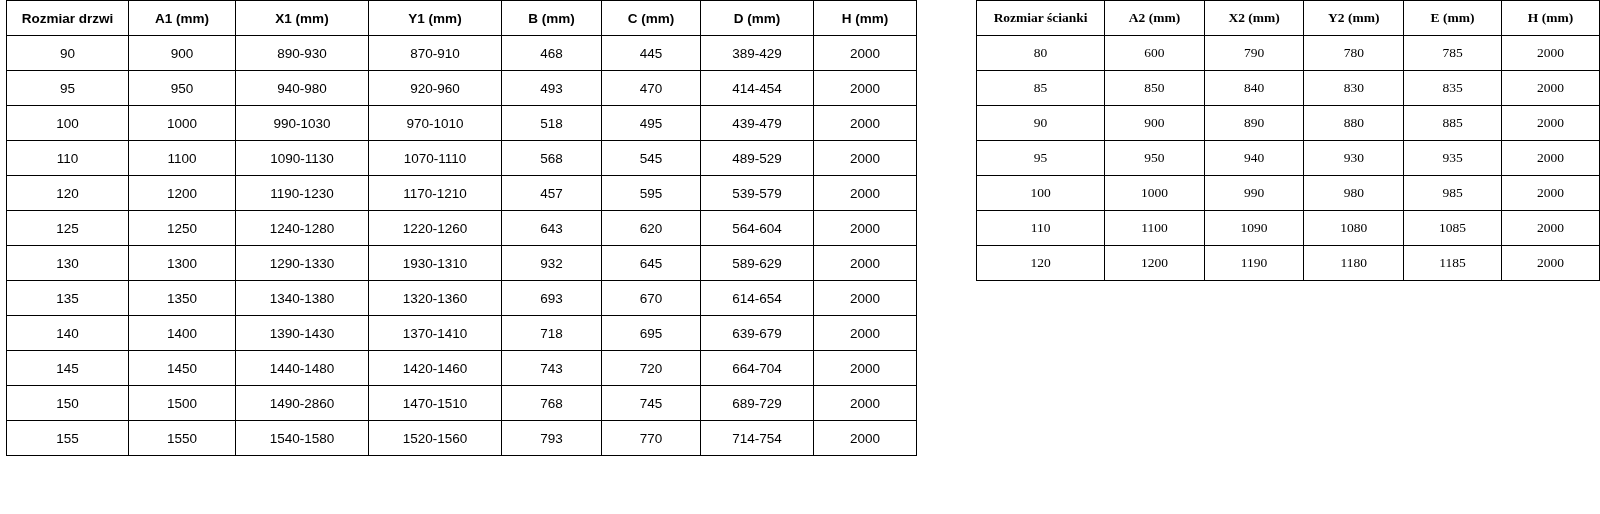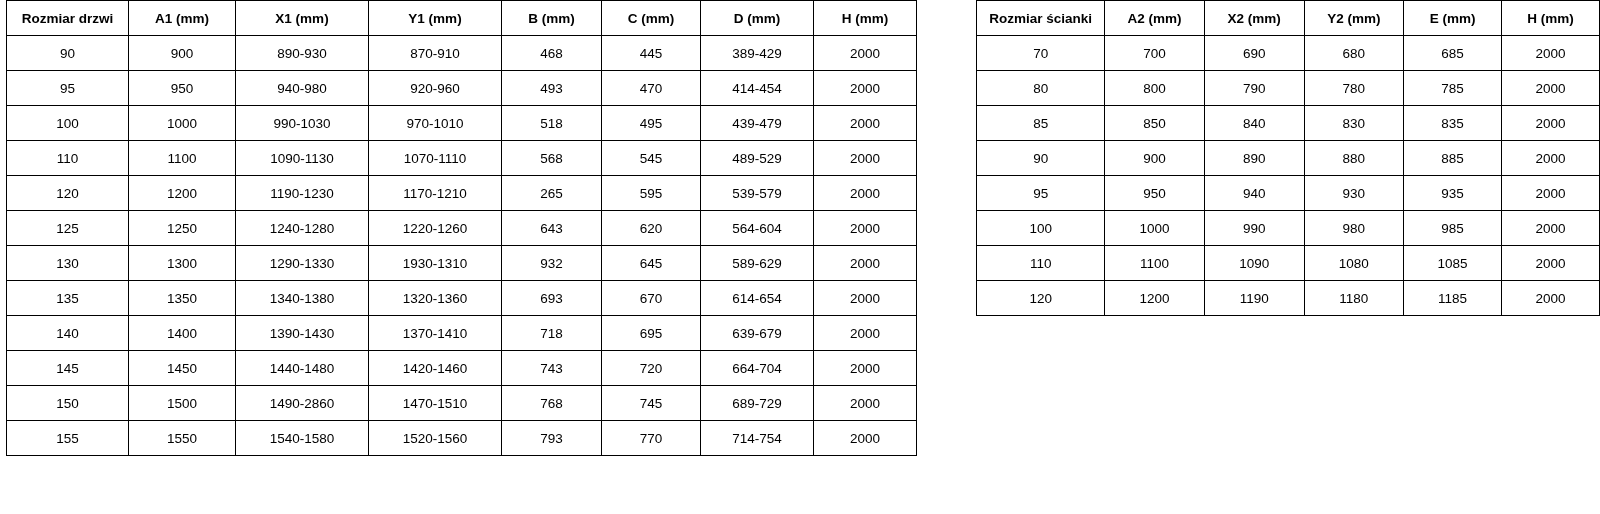--- a/index.html
+++ b/index.html
@@ -17,21 +17,21 @@
   .page {
     position: relative;
     width: 1600px;
     height: 388px;
   }
   .table-wrap {
     position: absolute;
     top: 0;
   }
   #doors-wrap { left: 6px; }
-  #walls-wrap { left: 976px; }
+  #walls-wrap { left: 976px; font-family: Liberation Serif, serif; }
 
   table {
     border-collapse: collapse;
     table-layout: fixed;
   }
   table td, table th {
     border: 1px solid #000000;
     text-align: center;
     vertical-align: middle;
     font-size: 13.5px;
@@ -133,21 +133,21 @@
           <td>568</td>
           <td>545</td>
           <td>489-529</td>
           <td>2000</td>
         </tr>
         <tr>
           <td>120</td>
           <td>1200</td>
           <td>1190-1230</td>
           <td>1170-1210</td>
-          <td>265</td>
+          <td>457</td>
           <td>595</td>
           <td>539-579</td>
           <td>2000</td>
         </tr>
         <tr>
           <td>125</td>
           <td>1250</td>
           <td>1240-1280</td>
           <td>1220-1260</td>
           <td>643</td>
@@ -235,30 +235,22 @@
           <th>Rozmiar ścianki</th>
           <th>A2 (mm)</th>
           <th>X2 (mm)</th>
           <th>Y2 (mm)</th>
           <th>E (mm)</th>
           <th>H (mm)</th>
         </tr>
       </thead>
       <tbody>
         <tr>
-          <td>70</td>
-          <td>700</td>
-          <td>690</td>
-          <td>680</td>
-          <td>685</td>
-          <td>2000</td>
-        </tr>
-        <tr>
           <td>80</td>
-          <td>800</td>
+          <td>600</td>
           <td>790</td>
           <td>780</td>
           <td>785</td>
           <td>2000</td>
         </tr>
         <tr>
           <td>85</td>
           <td>850</td>
           <td>840</td>
           <td>830</td>

